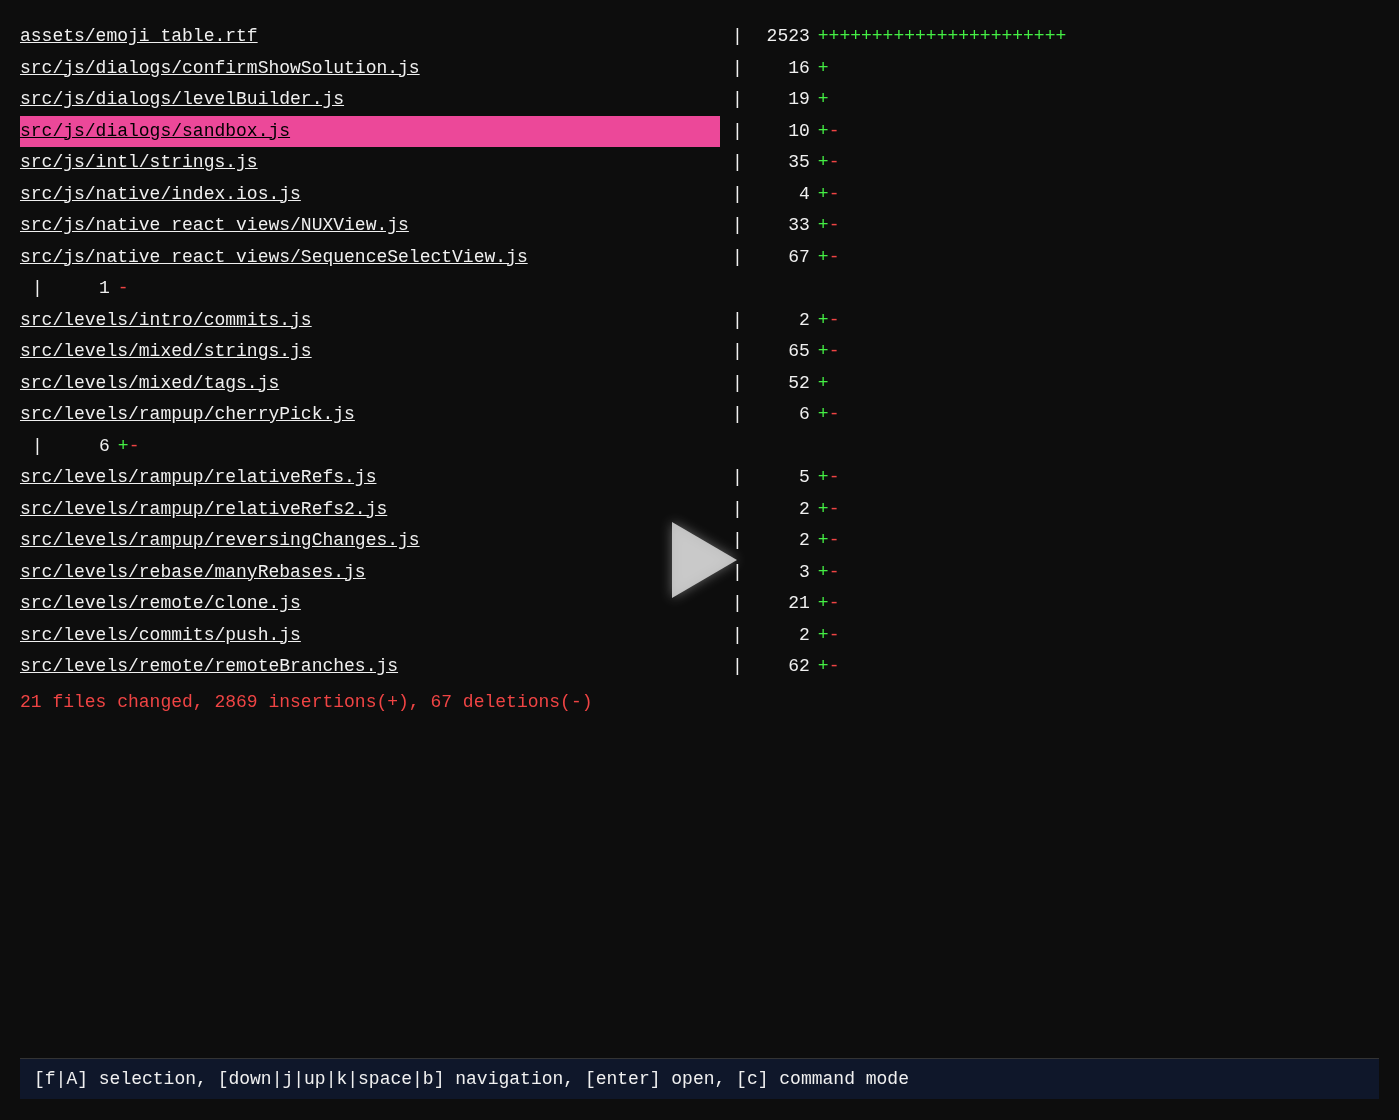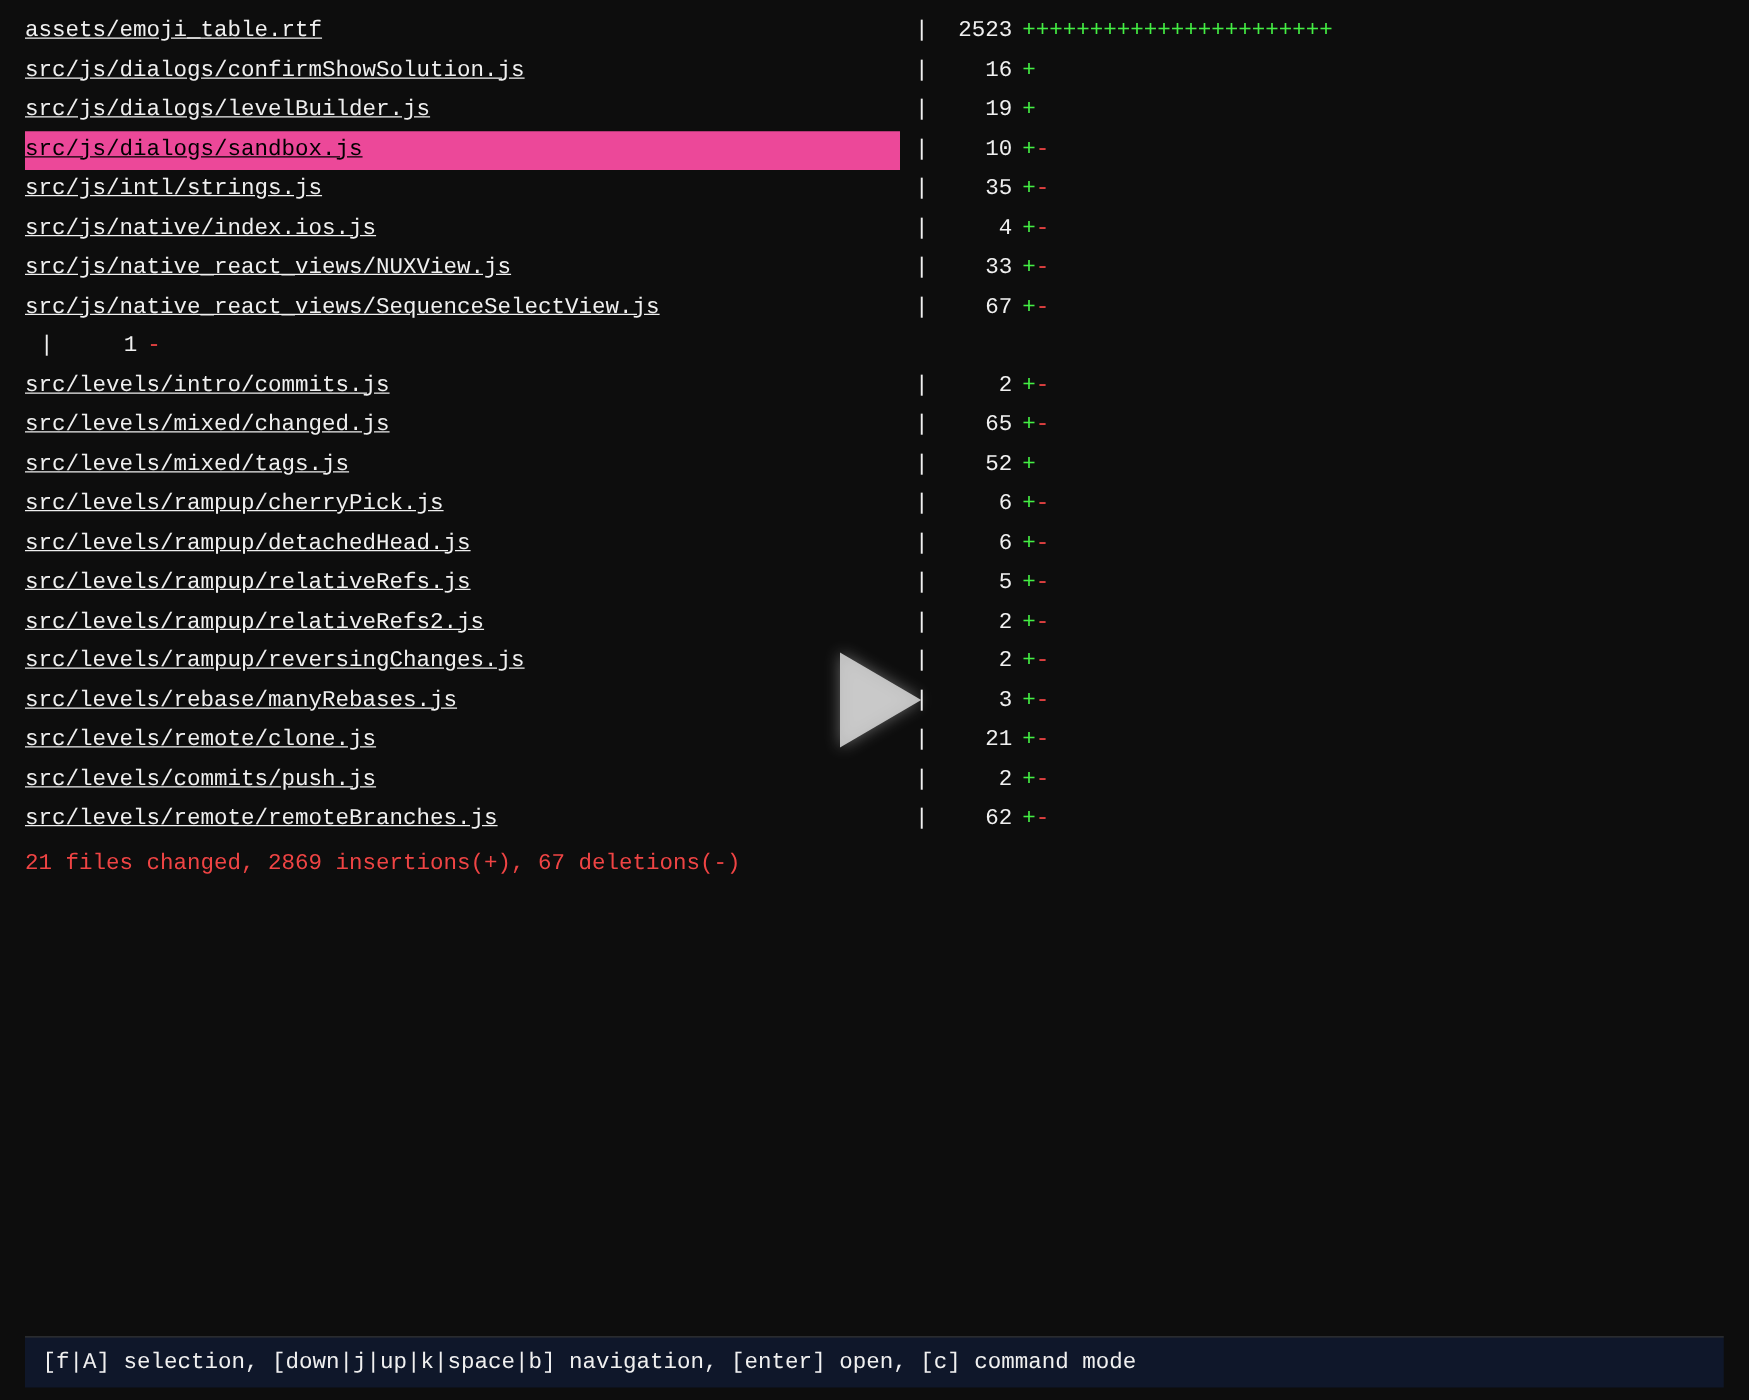--- a/index.html
+++ b/index.html
@@ -15,21 +15,21 @@
       font-family: 'Courier New', Courier, monospace;
       color: #f0f0f0;
       overflow: hidden;
       position: relative;
     }
 
     .terminal {
       width: 100%;
       height: 100%;
       background-color: #0d0d0d;
-      padding: 10px 20px;
+      padding: 21px 20px;
       display: flex;
       flex-direction: column;
       justify-content: space-between;
     }
 
     .file-list {
       flex: 1;
       overflow: hidden;
     }
 
@@ -165,39 +165,38 @@
         <span class="stat-num">1</span>
         <span style="margin-left: 8px; color: rgb(238, 68, 68);">-</span>
       </div>
       <div class="file-row">
         <span class="file-name">src/levels/intro/commits.js</span>
         <span class="separator">|</span>
         <span class="stat-num">2</span>
         <span style="margin-left: 8px;"><span style="color: rgb(68, 238, 68);">+</span><span style="color: rgb(238, 68, 68);">-</span></span>
       </div>
       <div class="file-row">
-        <span class="file-name">src/levels/mixed/changed.js</span>
+        <span class="file-name">src/levels/mixed/strings.js</span>
         <span class="separator">|</span>
         <span class="stat-num">65</span>
         <span style="margin-left: 8px;"><span style="color: rgb(68, 238, 68);">+</span><span style="color: rgb(238, 68, 68);">-</span></span>
       </div>
       <div class="file-row">
         <span class="file-name">src/levels/mixed/tags.js</span>
         <span class="separator">|</span>
         <span class="stat-num">52</span>
         <span style="margin-left: 8px; color: rgb(68, 238, 68);">+</span>
       </div>
       <div class="file-row">
         <span class="file-name">src/levels/rampup/cherryPick.js</span>
         <span class="separator">|</span>
         <span class="stat-num">6</span>
         <span style="margin-left: 8px;"><span style="color: rgb(68, 238, 68);">+</span><span style="color: rgb(238, 68, 68);">-</span></span>
       </div>
       <div class="file-row">
-        <span class="file-name">src/levels/rampup/detachedHead.js</span>
         <span class="separator">|</span>
         <span class="stat-num">6</span>
         <span style="margin-left: 8px;"><span style="color: rgb(68, 238, 68);">+</span><span style="color: rgb(238, 68, 68);">-</span></span>
       </div>
       <div class="file-row">
         <span class="file-name">src/levels/rampup/relativeRefs.js</span>
         <span class="separator">|</span>
         <span class="stat-num">5</span>
         <span style="margin-left: 8px;"><span style="color: rgb(68, 238, 68);">+</span><span style="color: rgb(238, 68, 68);">-</span></span>
       </div>

